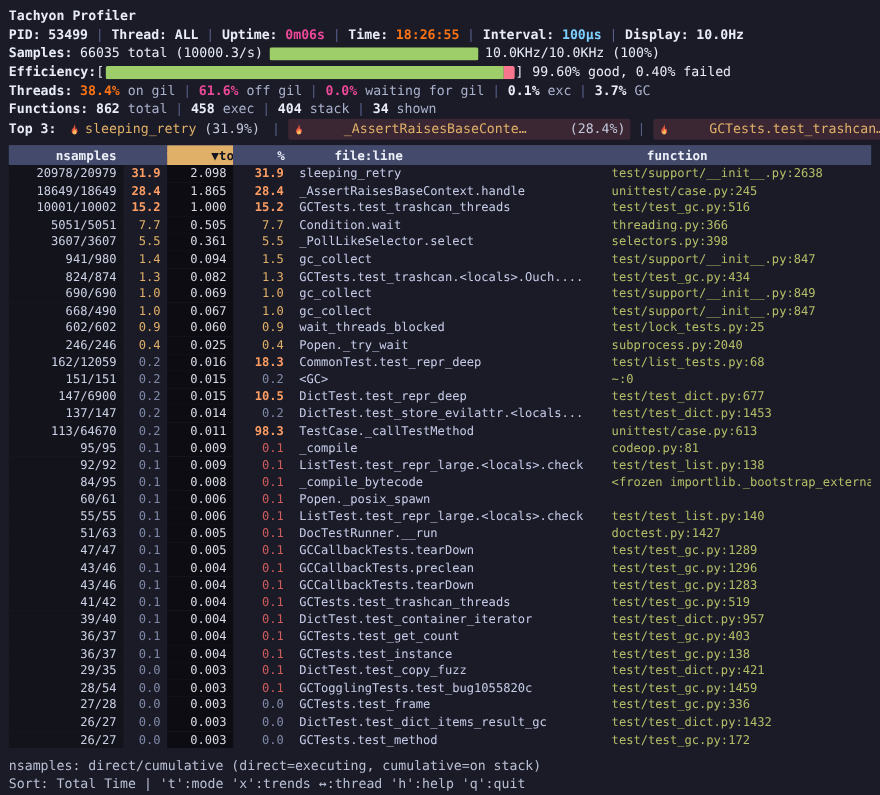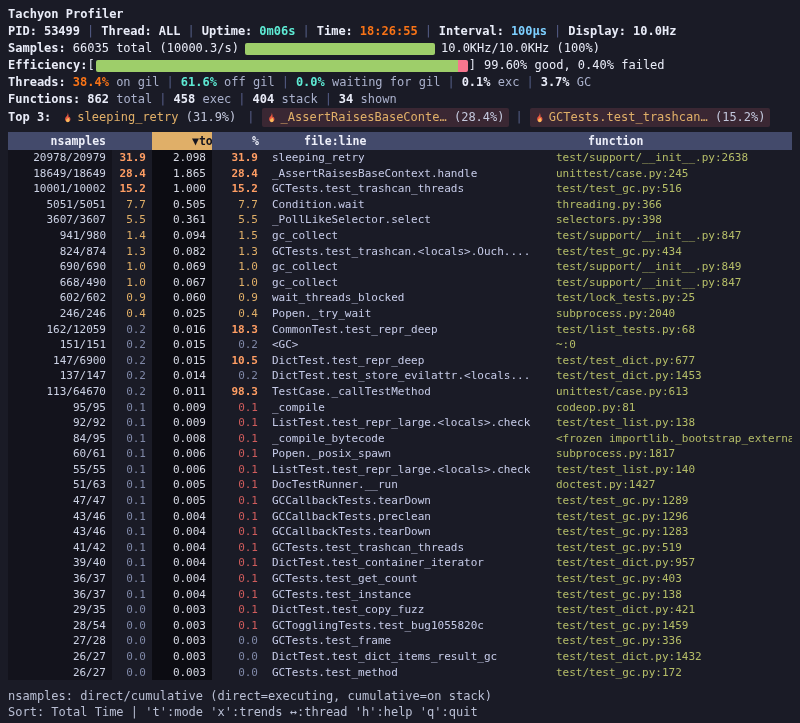--- a/index.html
+++ b/index.html
@@ -11,38 +11,38 @@
     font-size:12px;
     padding:6px 8px;
     overflow:hidden;
   }
   .hline { height:17px; line-height:17px; white-space:nowrap; display:flex; align-items:center; }
   .title { font-weight:bold; color:#e9ecf8; }
   .lbl { font-weight:bold; color:#e9ecf8; margin-right:7px; }
   .lbl.tight { margin-right:0; }
   .val { font-weight:bold; }
   .white { color:#e9ecf8; }
-  .green { color:#5eead4;text-align:center; }
+  .green { color:#ec4899;text-align:center; }
   .amber { color:#f97316; }
   .cyan  { color:#7dcfff; }
   .dimw  { color:#aab1cc; }
   .sep { color:#565f89; margin:0 7px; }
   .bracket { color:#dfe2ee; }
 
   .bar { display:inline-block; height:12px; background:#24283b; border-radius:2px; overflow:hidden; vertical-align:middle; margin:0 6px; }
   .bar .seg { display:inline-block; height:100%; float:left; }
   .samples-bar { width:190px; }
   .samples-bar .good { width:100%; background:#9ece6a; }
   .eff-bar { width:372px; margin:0 1px; }
   .eff-bar .good { width:97.3%; background:#9ece6a; }
   .eff-bar .fail { width:2.7%; background:#f7768e; }
 
   .top3-line { height:18px; }
   .top3-item { display:inline-flex; align-items:center; padding:1px 4px; border-radius:2px; }
-  .top3-item.hl { background:#3a2733; }
+  .top3-item.hl { background:#3a2733;gap:32px; }
   .flame-wrap { display:inline-flex; margin-right:4px; }
   .t3name { color:#e0af68; }
   .t3pct { color:#c3c8dd; }
 
   
   .table { margin-top:6px; }
   .trow {
     display:grid;
     grid-template-columns:104px 40px 60px 52px 284px 1fr;
     height:15.6px; line-height:15.6px; font-size:11px;
@@ -339,21 +339,20 @@
           <span class="cell num pct-red">0.1</span>
           <span class="cell fn">_compile_bytecode</span>
           <span class="cell file">&lt;frozen importlib._bootstrap_external</span>
         </div>
         <div class="trow">
           <span class="cell num c-nsamples">60/61</span>
           <span class="cell num pct-dim">0.1</span>
           <span class="cell num c-tottime">0.006</span>
           <span class="cell num pct-red">0.1</span>
           <span class="cell fn">Popen._posix_spawn</span>
-          <span class="cell file">subprocess.py:1817</span>
         </div>
         <div class="trow">
           <span class="cell num c-nsamples">55/55</span>
           <span class="cell num pct-dim">0.1</span>
           <span class="cell num c-tottime">0.006</span>
           <span class="cell num pct-red">0.1</span>
           <span class="cell fn">ListTest.test_repr_large.&lt;locals&gt;.check</span>
           <span class="cell file">test/test_list.py:140</span>
         </div>
         <div class="trow">

